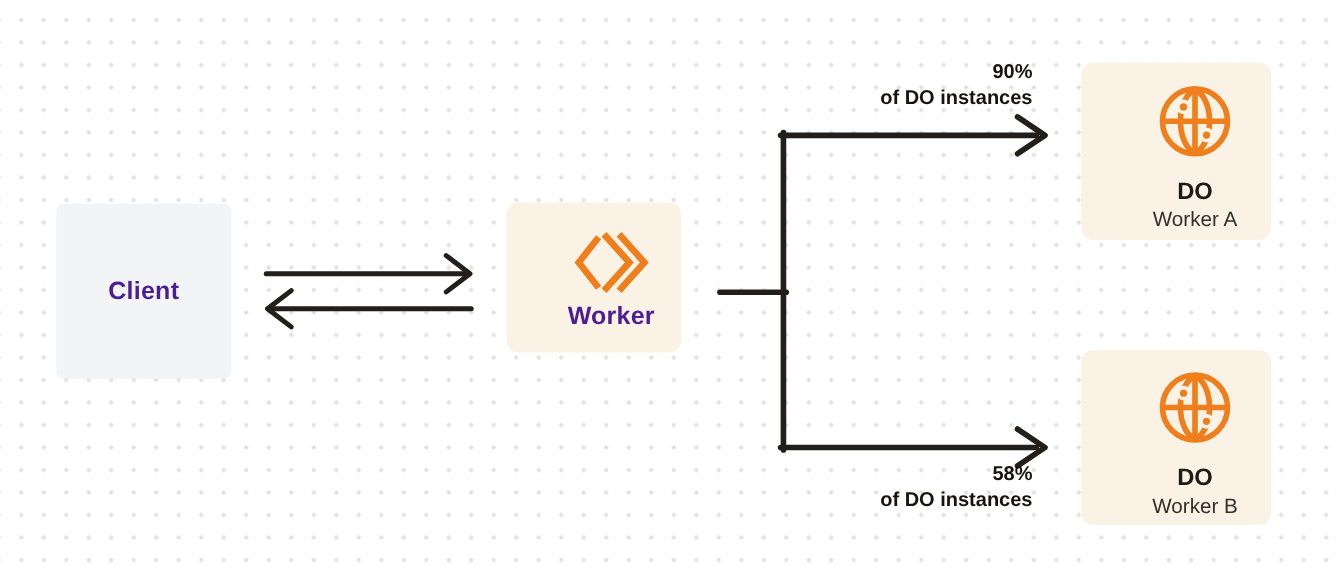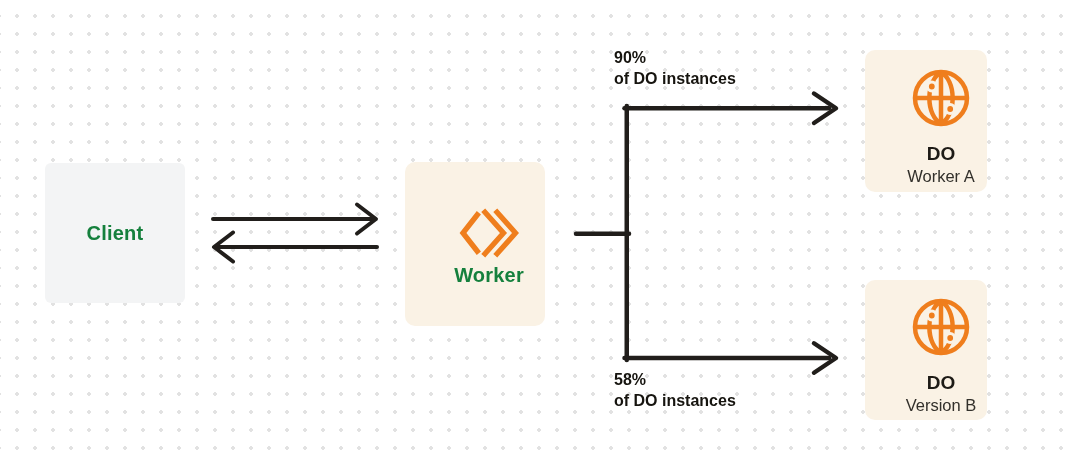--- a/index.html
+++ b/index.html
@@ -31,59 +31,59 @@
     justify-content: center;
   }
   .node-client {
     left: 45px; top: 163px;
     width: 140px; height: 140px;
     background: #F3F4F5;
     border-radius: 6px;
   }
   .node-worker {
     left: 405px; top: 162px;
-    width: 140px; height: 164px;
+    width: 140px; height: 120px;
     background: #FAF2E5;
     border-radius: 10px;
     padding-top: 4px;
     padding-left: 28px;
   }
   .node-do {
-    width: 122px;
+    width: 152px;
     background: #FAF2E5;
     border-radius: 10px;
     padding-top: 10px;
     padding-left: 30px;
   }
   .node-do-a { left: 865px; top: 50px;  height: 142px; }
   .node-do-b { left: 865px; top: 280px; height: 140px; }
   .node-label {
     font-size: 20px;
     font-weight: 700;
-    color: #15803d;
+    color: #4c1d95;
     letter-spacing: 0.2px;
   }
   .do-title {
     font-size: 19px;
     font-weight: 700;
     color: #1D1B16;
     margin-top: 9px;
     line-height: 22px;
   }
   .do-subtitle {
     font-size: 16.5px;
     font-weight: 400;
     color: #32302B;
     line-height: 22px;
   }
   .flow-label {
     position: absolute;
     left: 614px;
     width: 212px;
-    text-align: left;
+    text-align: right;
     font-size: 16px;
     font-weight: 700;
     color: #16140F;
     line-height: 21px;
   }
   .flow-label-top { top: 47px; }
   .flow-label-bottom { top: 369px; }
   .icon-svg { display: block; }
 </style>
 </head>
@@ -164,21 +164,21 @@
           <line x1="7.5" y1="32" x2="56.5" y2="32"></line>
           <line x1="32" y1="6.5" x2="32" y2="57.5"></line>
           <path d="M32 7 A 14.5 25.5 0 0 0 32 57"></path>
           <path d="M32 7 A 14.5 25.5 0 0 1 32 57"></path>
         </g>
         <circle cx="22.8" cy="20.5" r="4.4" fill="#EF7E1D" stroke="#FAF2E5" stroke-width="3"></circle>
         <circle cx="41.2" cy="43" r="4.4" fill="#EF7E1D" stroke="#FAF2E5" stroke-width="3"></circle>
       </svg>
     </span>
     <span class="do-title">DO</span>
-    <span class="do-subtitle">Version B</span>
+    <span class="do-subtitle">Worker B</span>
   </div>
 
   <div class="flow-label flow-label-top">
     <div>90%</div>
     <div>of DO instances</div>
   </div>
 
   <div class="flow-label flow-label-bottom">
     <div>58%</div>
     <div>of DO instances</div>

